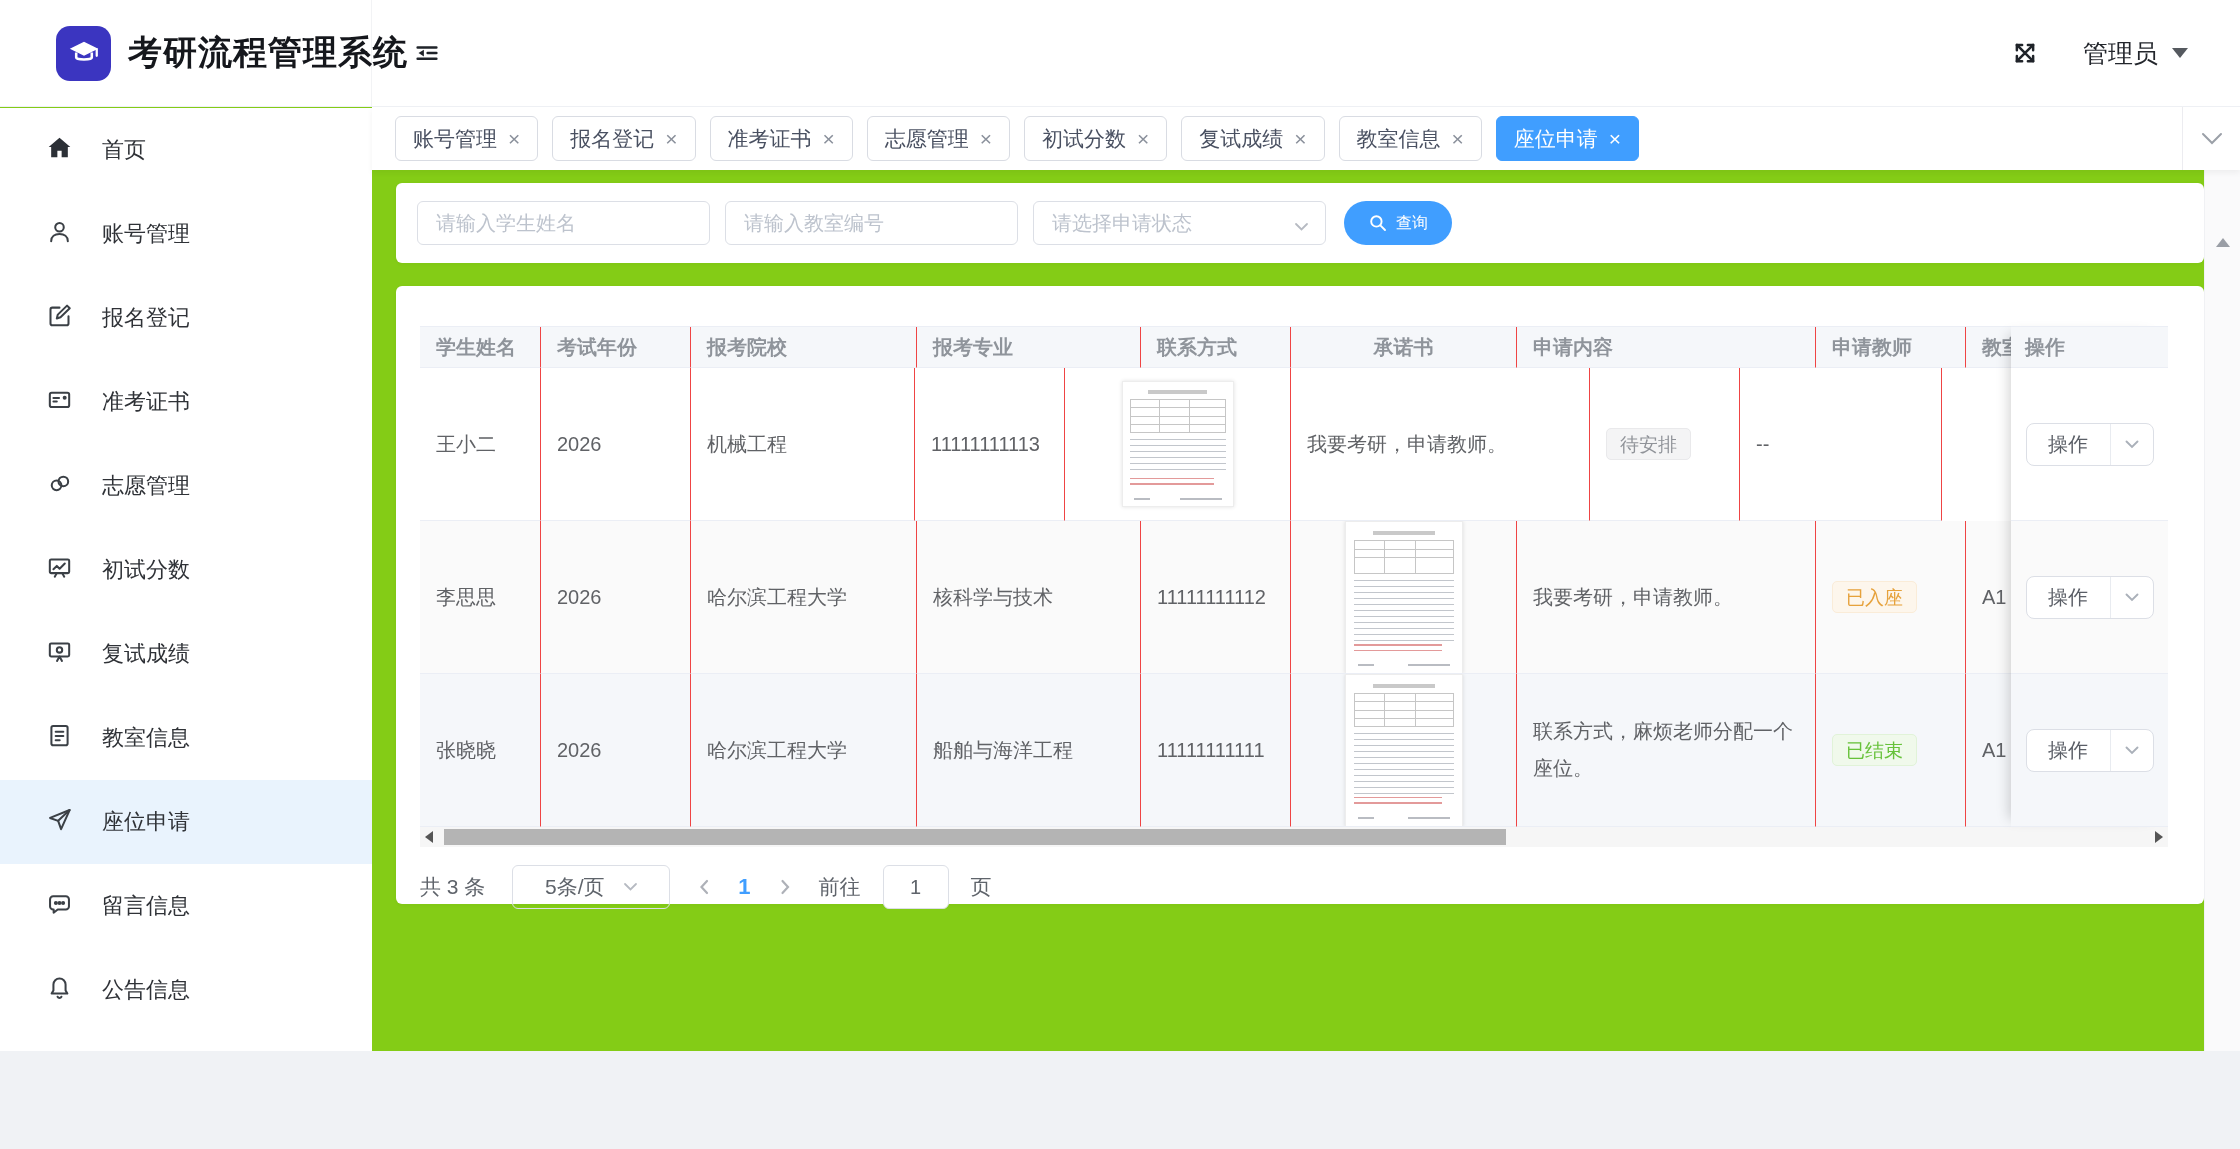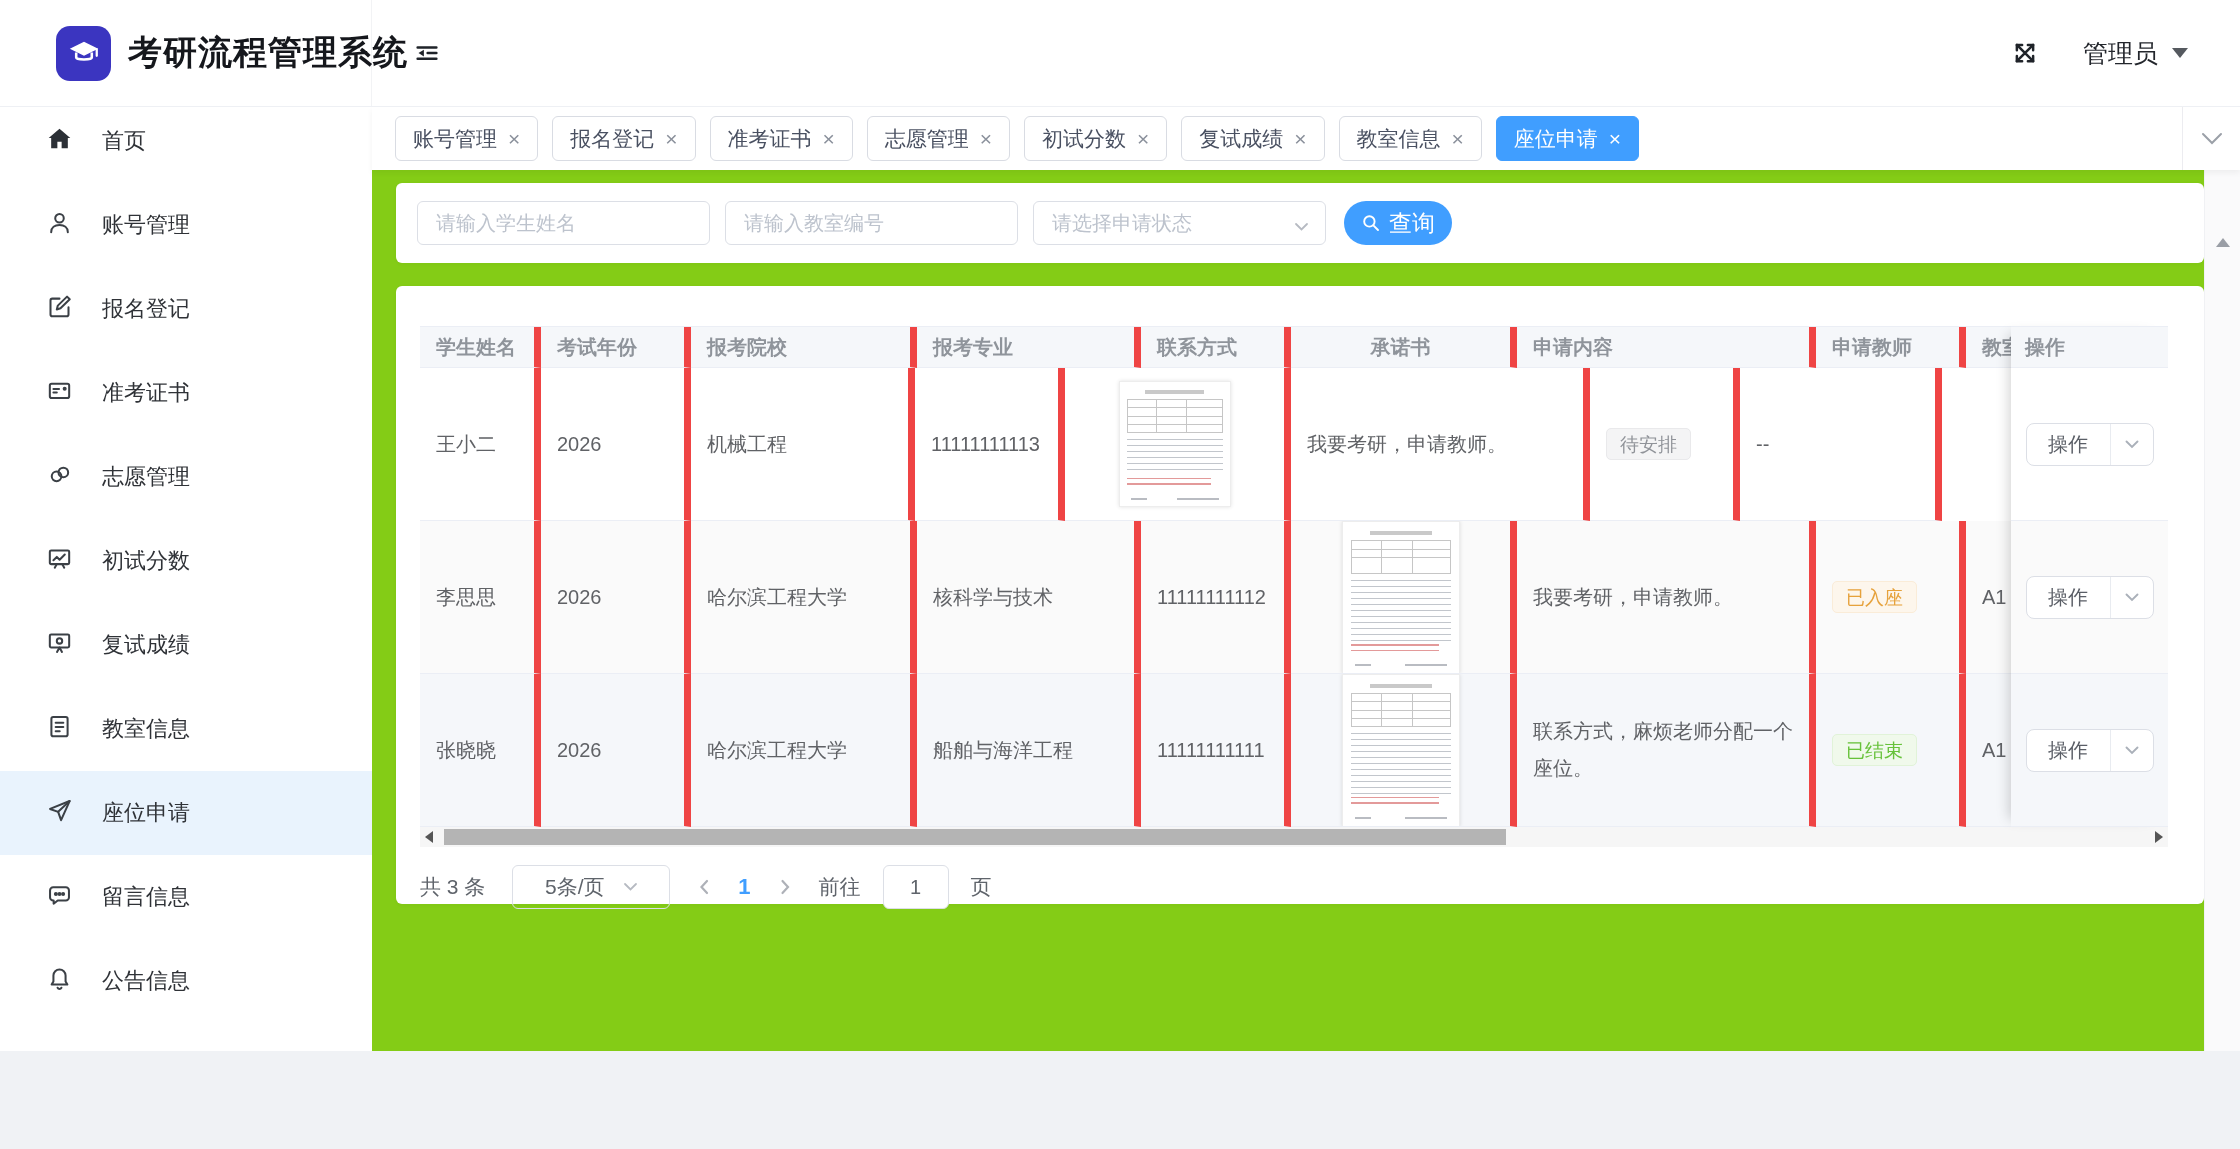--- a/index.html
+++ b/index.html
@@ -26,44 +26,44 @@
              box-shadow:0 3px 6px rgba(0,0,0,.05); display:flex; align-items:center; padding-left:23px; gap:14px; z-index:20; }
   .tag { height:45px; padding:0 17px; border:1px solid #d9dce3; border-radius:6px; background:#fff;
          display:flex; align-items:center; gap:11px; font-size:21px; color:#495061; cursor:pointer; white-space:nowrap; }
   .tag .tag-x { font-size:21px; color:#8a909b; line-height:1; }
   .tag.active { background:#409eff; border-color:#409eff; color:#fff; }
   .tag.active .tag-x { color:#fff; }
   .tags-more { position:absolute; right:0; top:0; width:58px; height:63px; background:#fff; border-left:1px solid #ececf0;
                display:flex; align-items:center; justify-content:center; cursor:pointer; }
 
   
-  .sidebar { position:absolute; top:99px; left:0; width:372px; bottom:0; background:#fff; z-index:10; }
+  .sidebar { position:absolute; top:108px; left:0; width:372px; bottom:0; background:#fff; z-index:10; }
   .side-item { height:84px; display:flex; align-items:center; padding-left:46px; gap:29px;
                font-size:22px; color:#2f3237; cursor:pointer; }
   .side-item.active { background:#e9f3fd; }
   .side-item svg { flex:0 0 auto; }
 
   
   .main { position:absolute; left:372px; top:170px; right:0; bottom:0; }
   .card { position:absolute; background:#fff; border-radius:6px; box-shadow:0 1px 4px rgba(0,0,0,.04); }
   .search-card { left:24px; top:13px; width:1808px; height:80px; display:flex; align-items:center; padding-left:21px; gap:15px; }
   .s-input { width:293px; height:44px; border:1px solid #dcdfe6; border-radius:6px; padding:0 18px;
              font-size:20px; color:#606266; background:#fff; font-family:inherit; }
   .s-input::placeholder { color:#bdc3cd; }
   .s-select { position:relative; width:293px; height:44px; }
   .s-select .s-input { width:100%; padding-right:48px; }
   .s-select .chev { position:absolute; right:17px; top:17px; }
   .search-btn { width:108px; height:44px; border:none; border-radius:22px; background:#409eff; color:#fff;
-                font-size:23px; display:flex; align-items:center; justify-content:center; gap:8px; cursor:pointer; margin-left:3px; font-family:inherit; }
+                font-size:16px; display:flex; align-items:center; justify-content:center; gap:8px; cursor:pointer; margin-left:3px; font-family:inherit; }
 
   
   .table-card { left:24px; top:116px; width:1808px; height:618px; padding:40px 0 0 24px; }
   .table { position:relative; width:1748px; font-size:20px; color:#606266; }
   .t-row { display:flex; width:1748px; }
-  .t-cell { padding:0 16px; display:flex; align-items:center; border-right:7px solid #ef4444;
+  .t-cell { padding:0 16px; display:flex; align-items:center; border-right:1px solid #ef4444;
             border-bottom:1px solid #ebeef5; overflow:hidden; }
   .t-cell.center { justify-content:center; }
   .t-head { height:42px; background:#f5f7fa; border-top:1px solid #ebeef5; }
   .t-head .t-cell { font-weight:700; color:#8f949b; white-space:nowrap; }
   .t-body-row { height:153px; }
   .t-body-row .t-cell { line-height:37px; }
   .bg0 { background:#ffffff; } .bg1 { background:#fafafa; } .bg2 { background:#f5f7fa; }
 
   .badge { display:inline-flex; align-items:center; height:32px; padding:0 13px; border-radius:5px;
            font-size:19px; border:1px solid; white-space:nowrap; }

